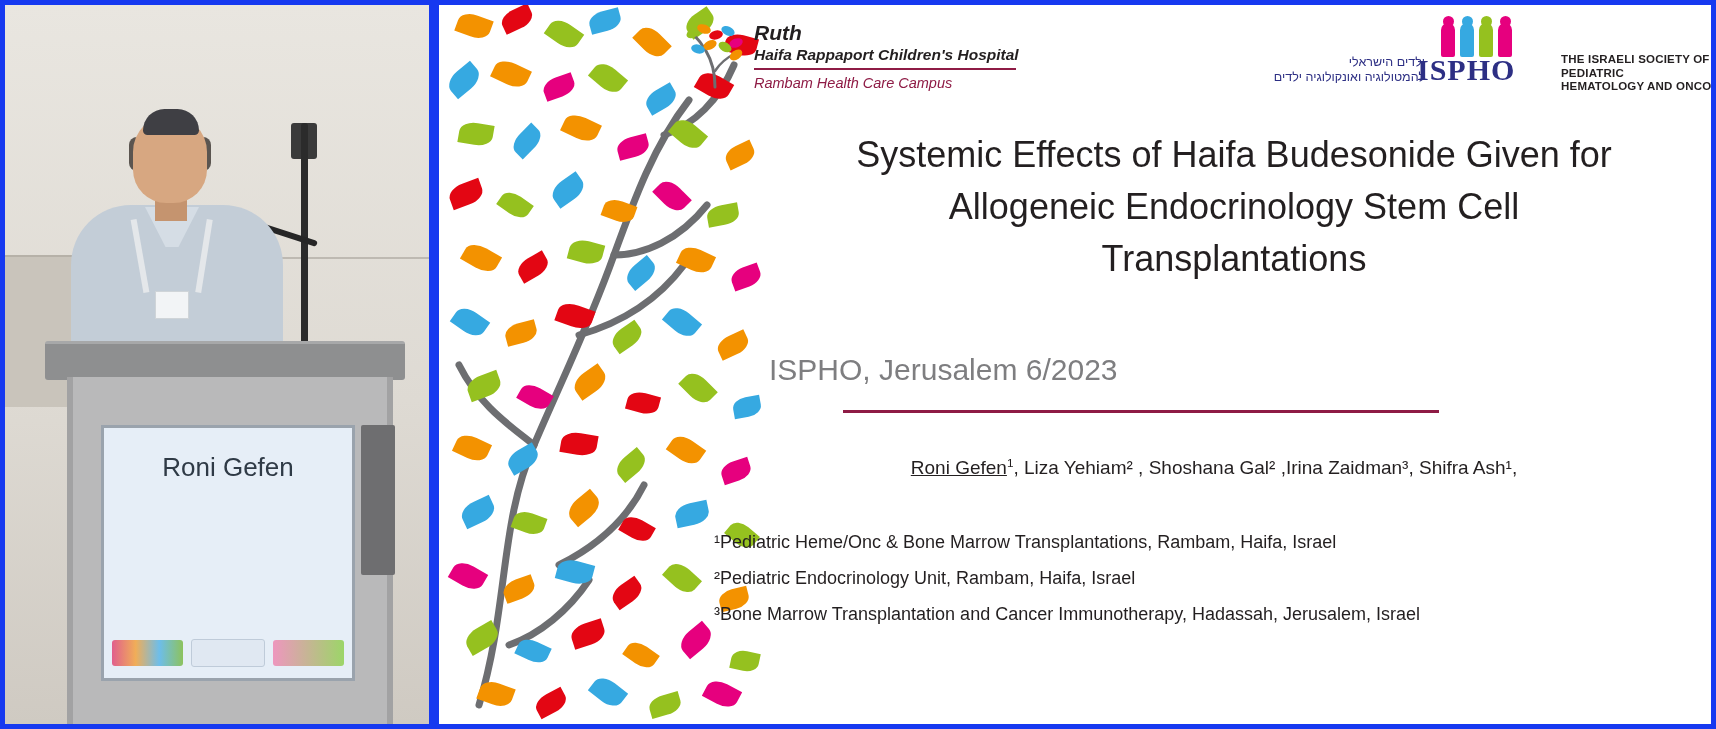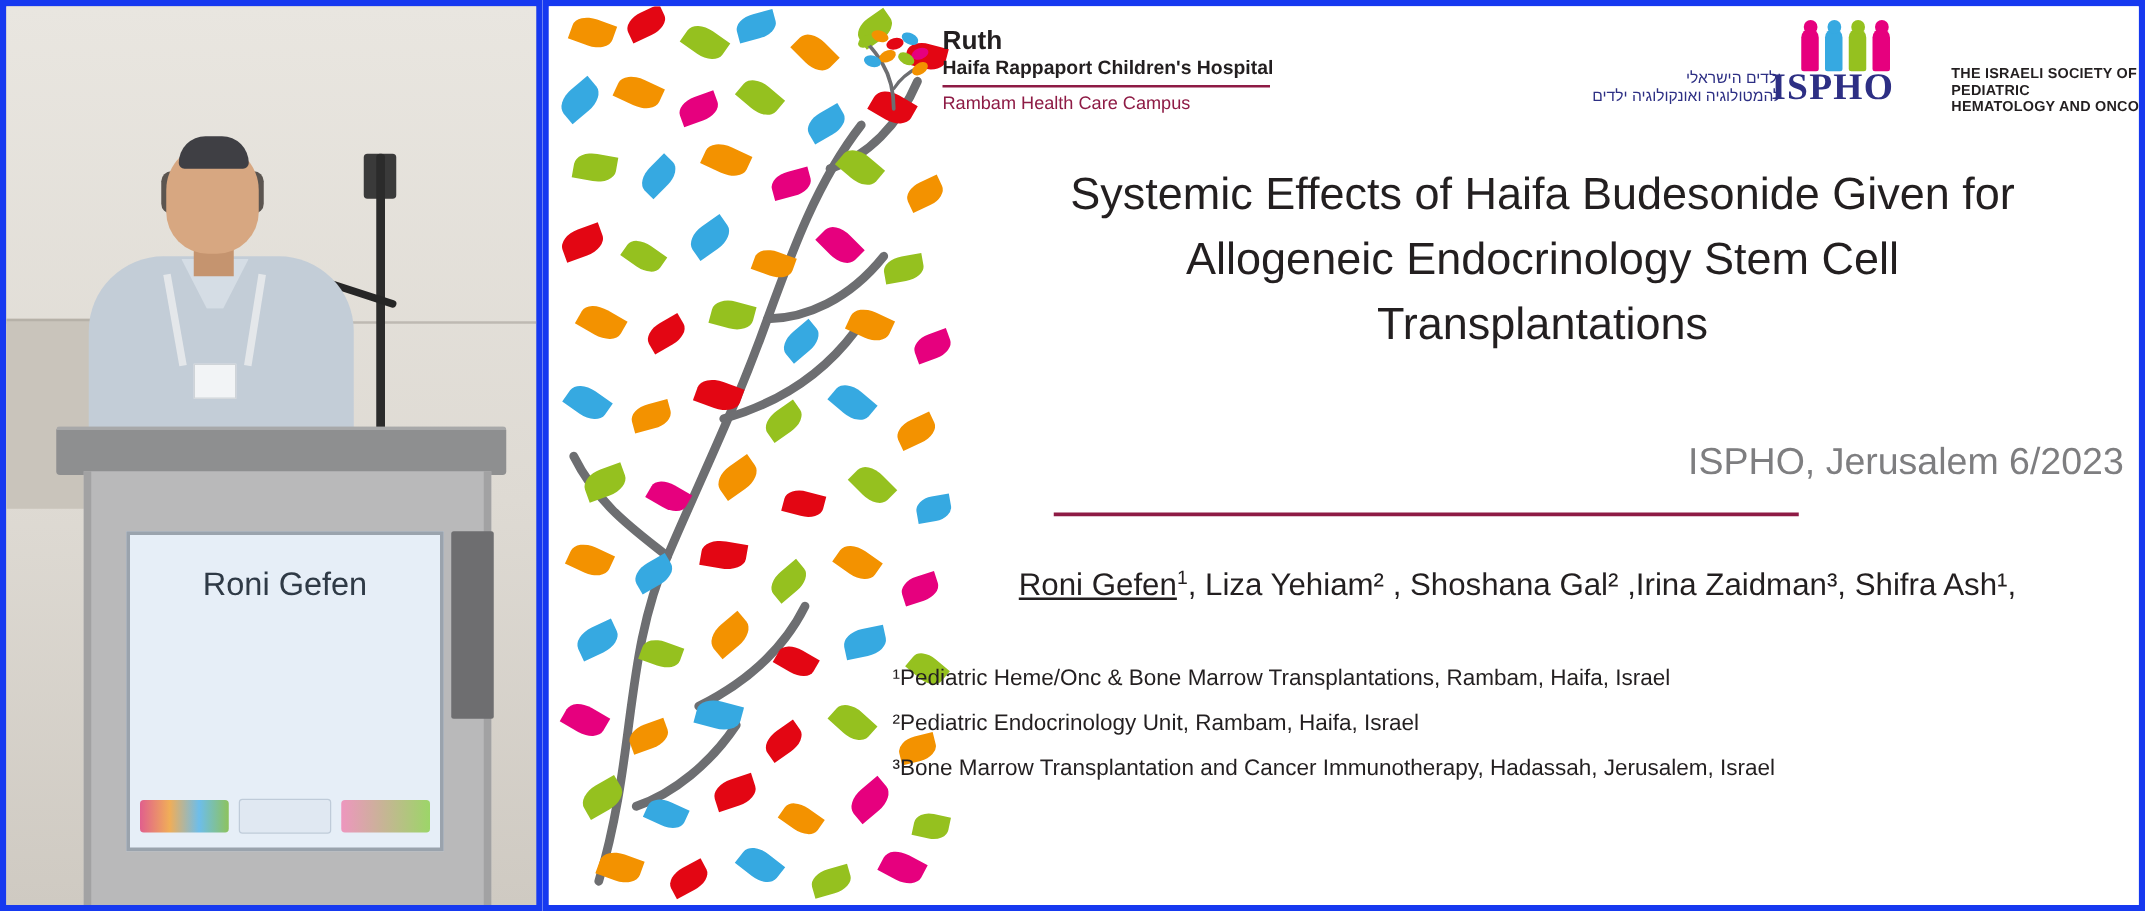--- a/index.html
+++ b/index.html
@@ -301,20 +301,21 @@
     left: 0;
     top: 4px;
     width: 62px;
     height: 66px;
   }
   .ruth-text {
     position: absolute;
     left: 70px;
     top: 2px;
     width: 270px;
+    font-style: italic;
   }
   .ruth-line1 {
     font-size: 21px;
     font-weight: bold;
     color: #231f20;
     line-height: 24px;
   }
   .ruth-line2 {
     font-size: 15.5px;
     font-weight: bold;
@@ -405,39 +406,39 @@
     font-size: 36px;
     line-height: 52px;
     color: #231f20;
     font-family: "Liberation Sans", sans-serif;
   }
   .subtitle {
     position: absolute;
     left: 330px;
     top: 348px;
     width: 930px;
-    text-align: right;
+    text-align: left;
     font-size: 30px;
     color: #7e7e80;
   }
   .divider {
     position: absolute;
     left: 404px;
     top: 405px;
     width: 596px;
     height: 3px;
     background: #8e1b45;
   }
   .authors {
     position: absolute;
     left: 280px;
     top: 440px;
     width: 990px;
     text-align: center;
-    font-size: 25px;
+    font-size: 19px;
     line-height: 36px;
     color: #231f20;
   }
   .authors .lead {
     text-decoration: underline;
   }
   .affil {
     position: absolute;
     left: 275px;
     width: 1000px;

